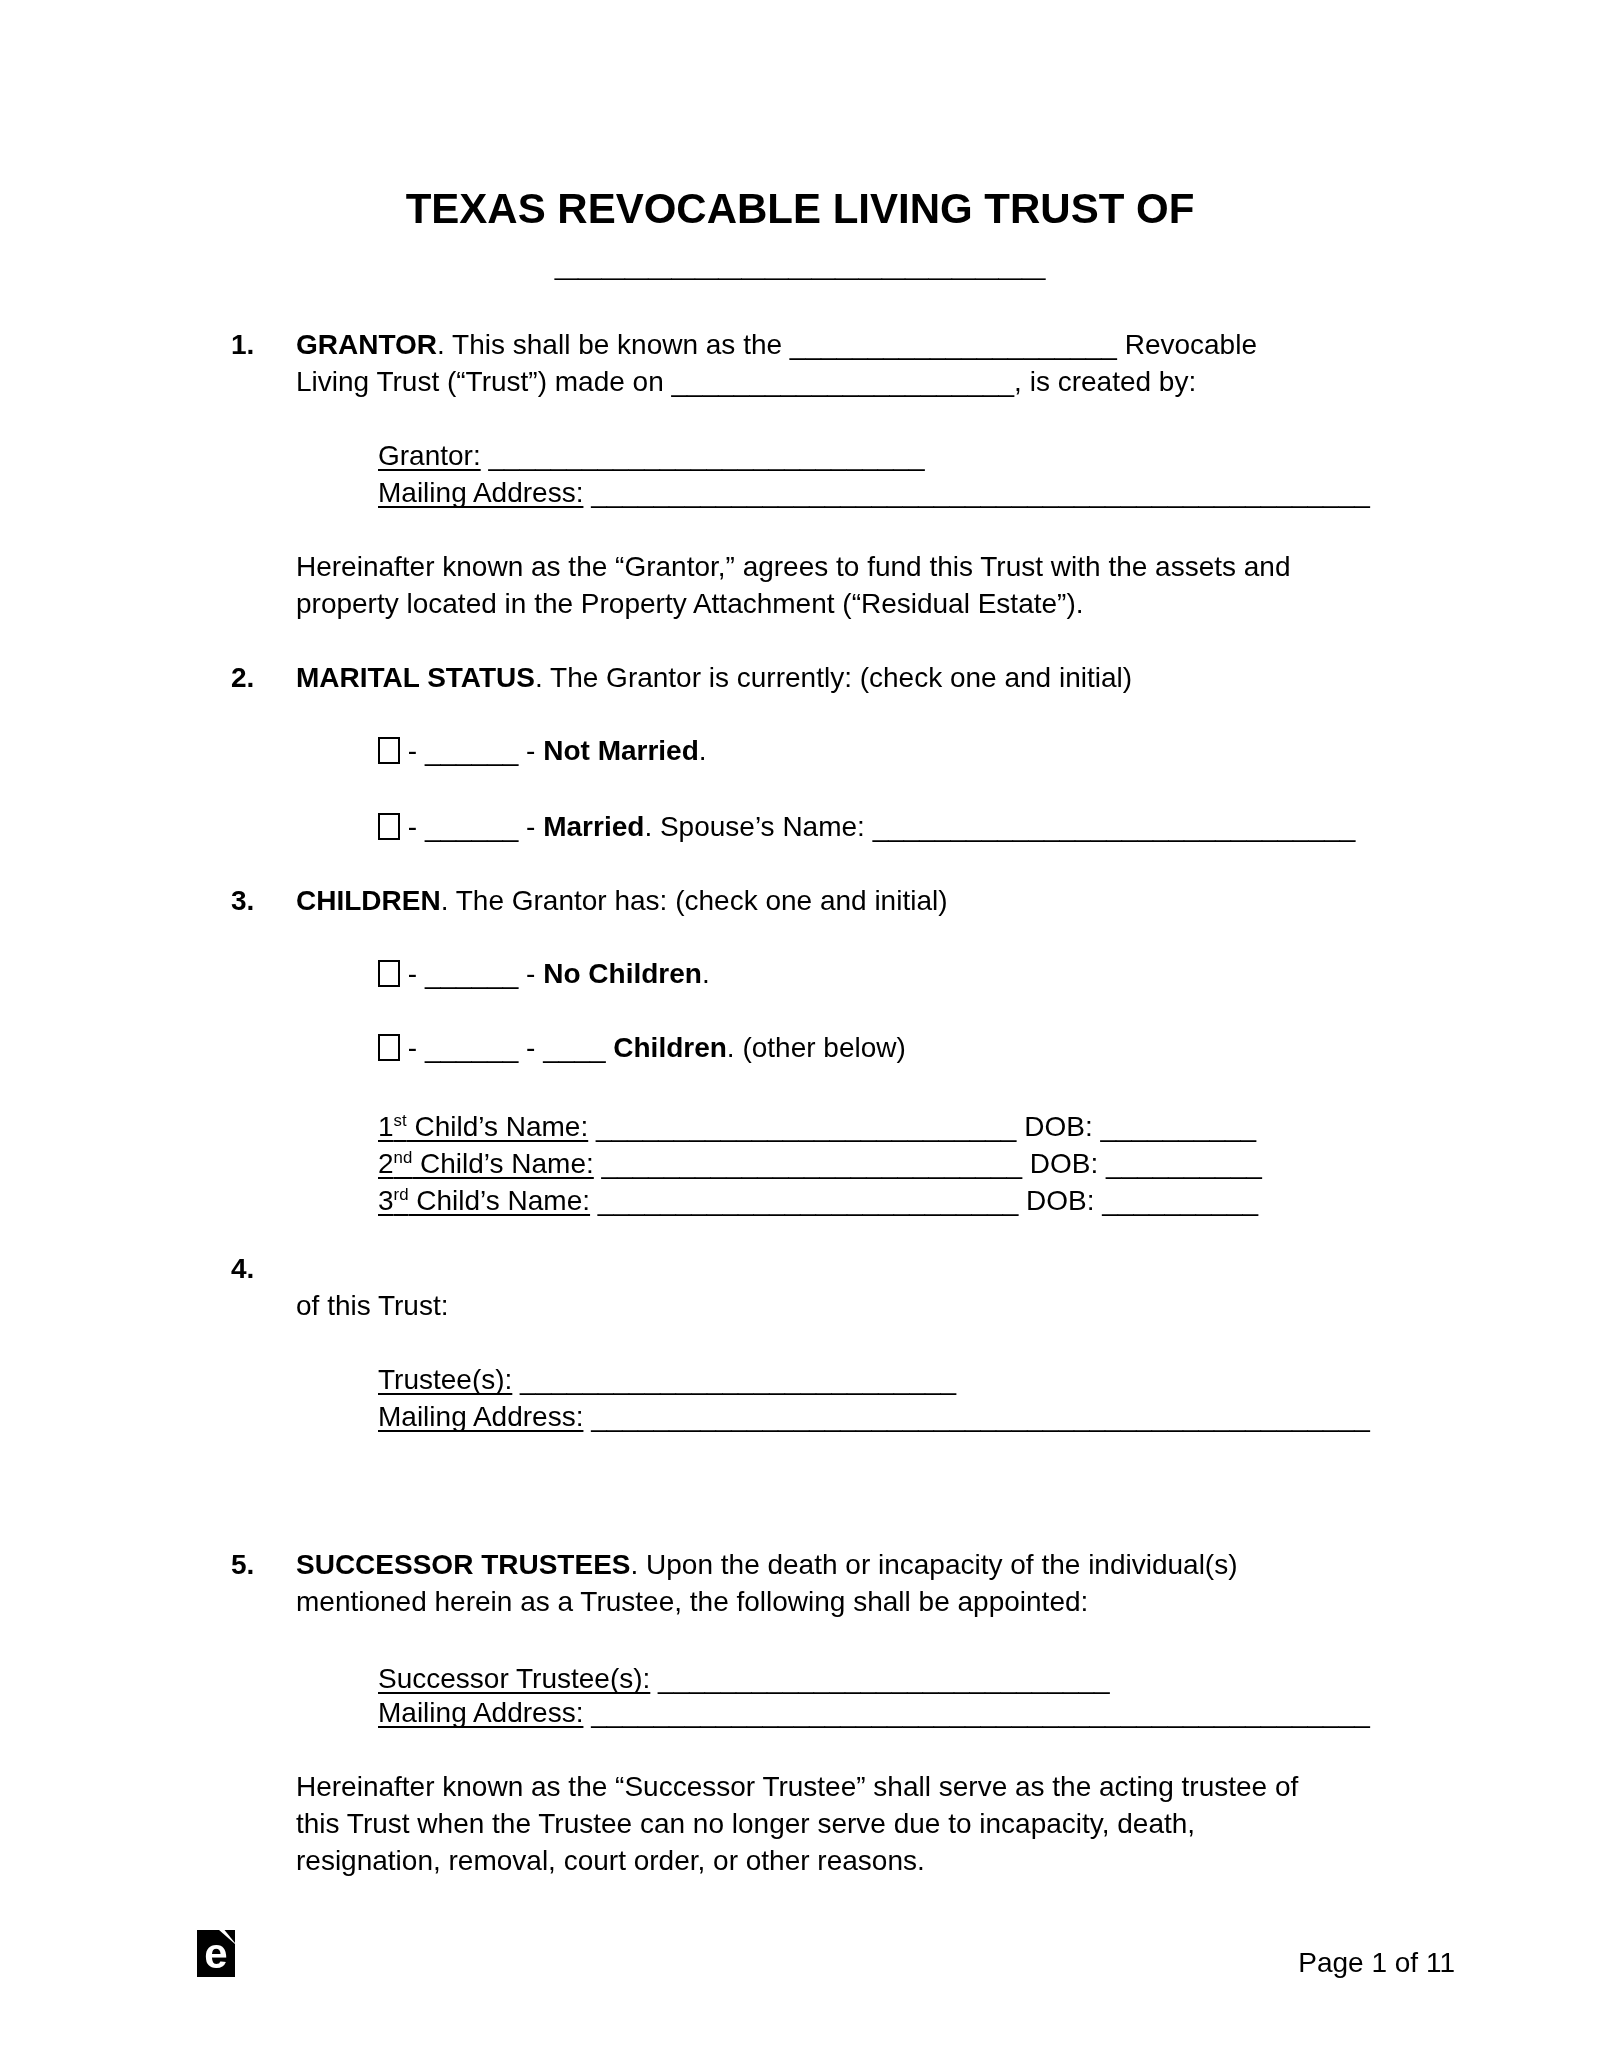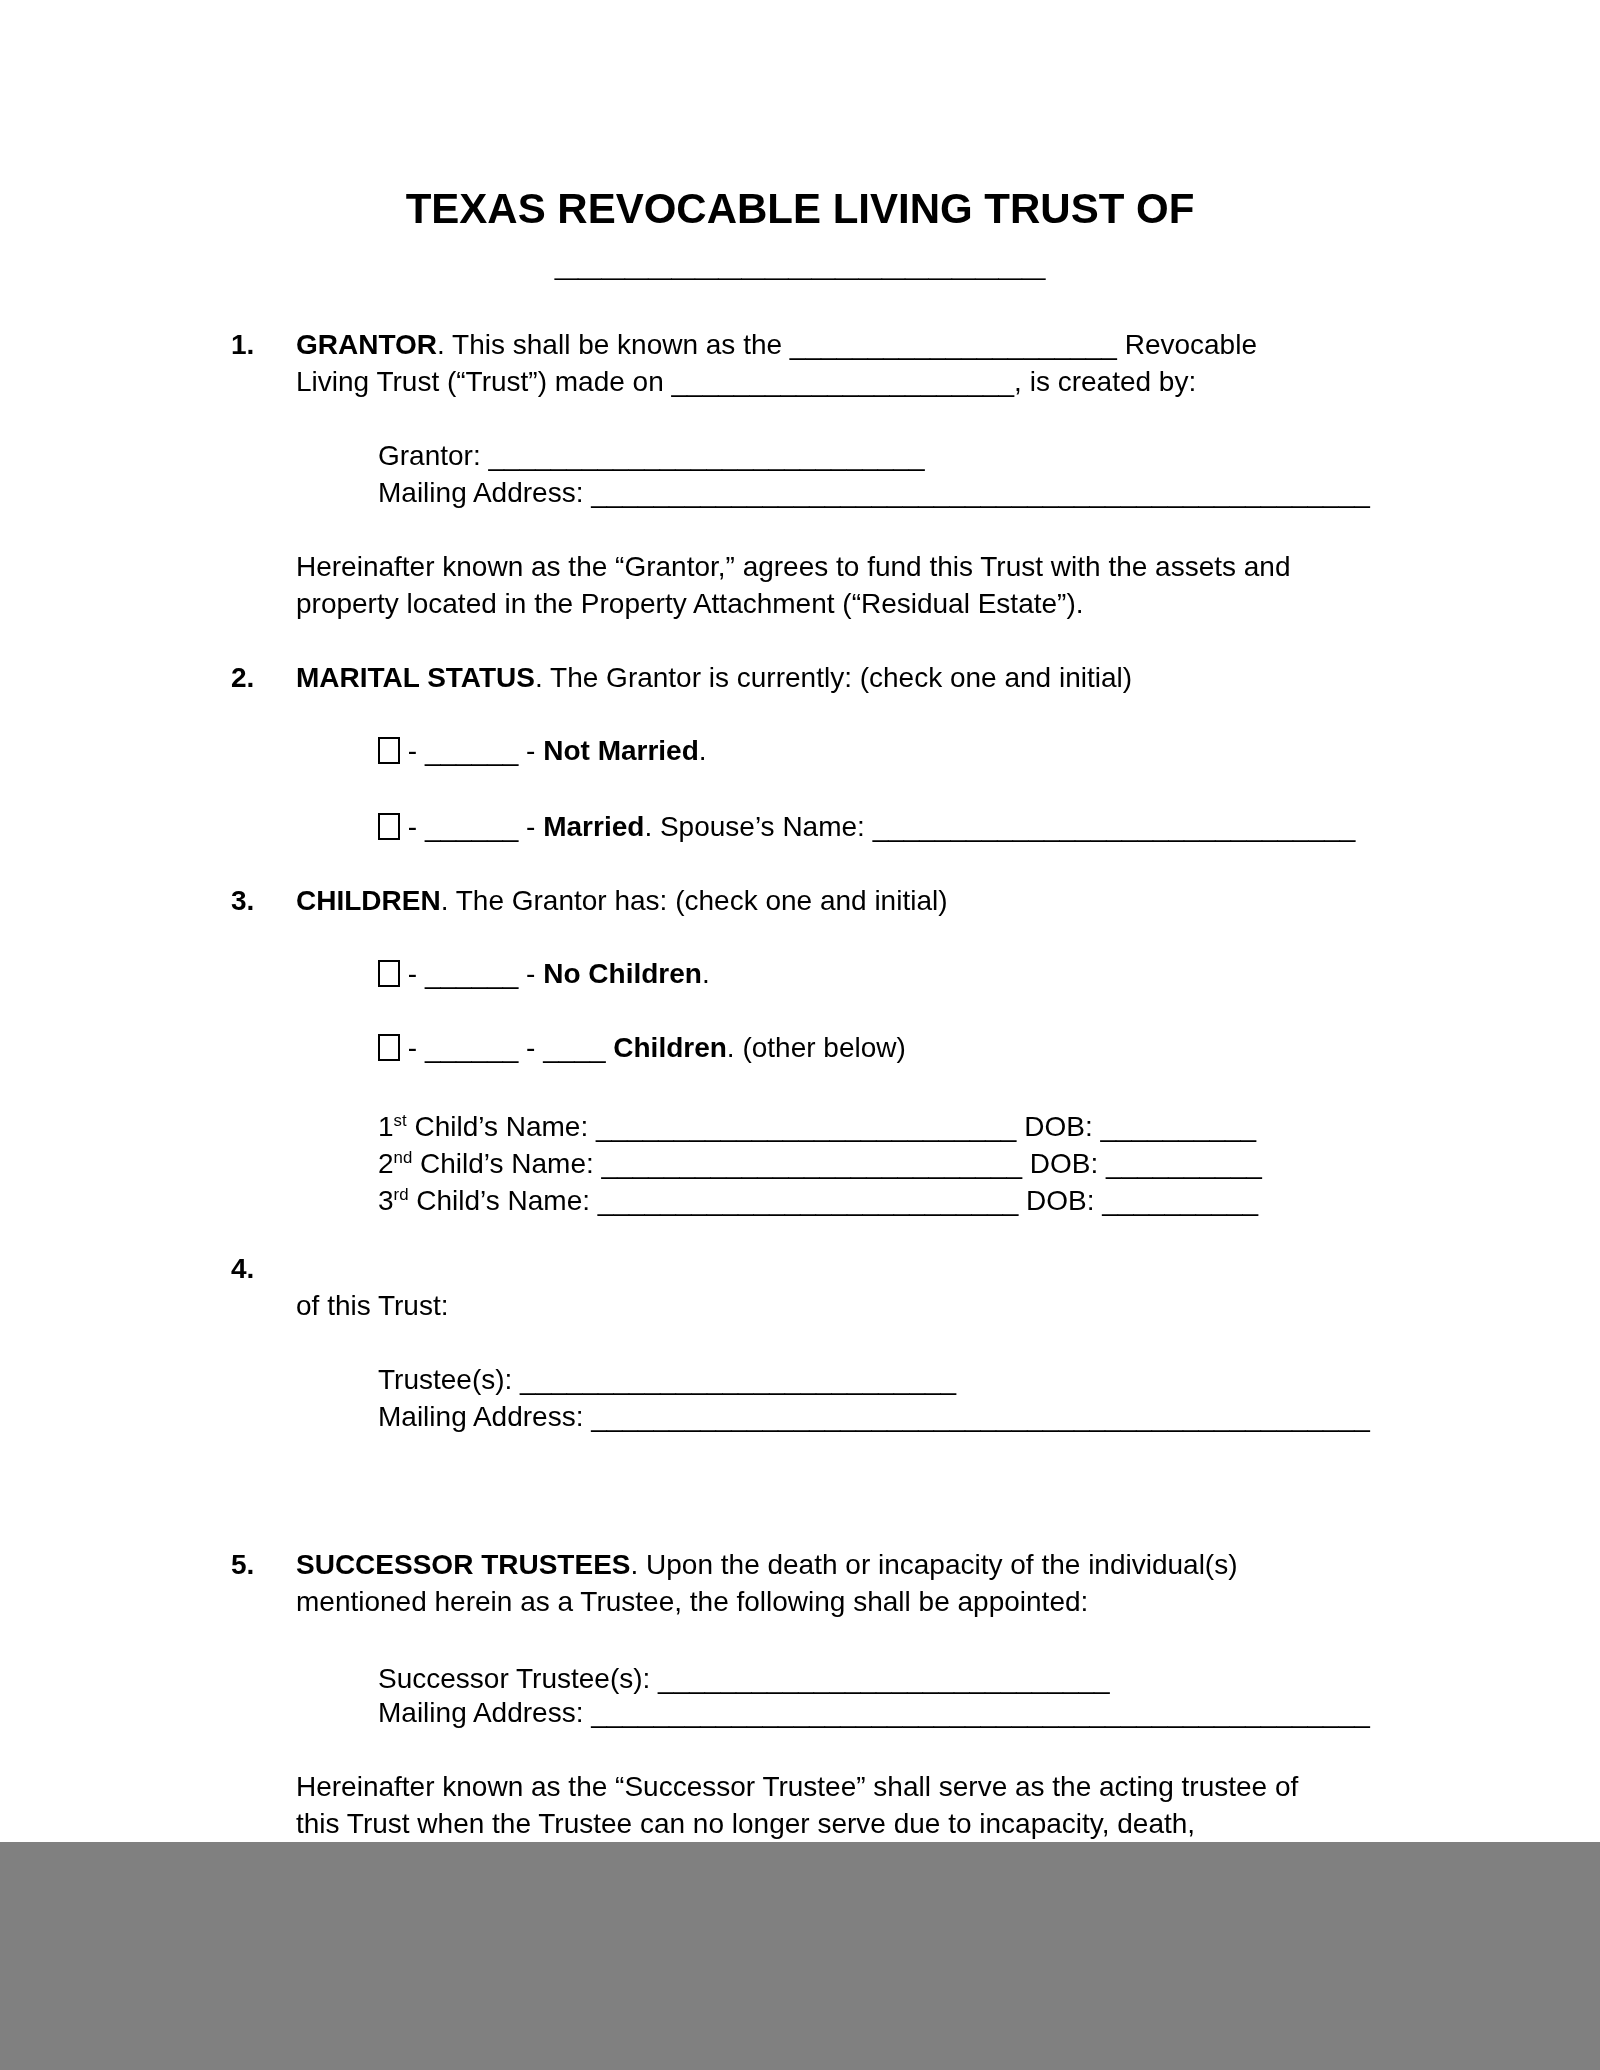--- a/index.html
+++ b/index.html
@@ -1,35 +1,36 @@
 <!DOCTYPE html>
 <html><head>
 <meta charset="utf-8">
 <style>
   html, body { margin: 0; padding: 0; background: #808080; }
   .page {
     position: relative;
     width: 1600px;
-    height: 1842px;
+    height: 2070px;
     background: #ffffff;
     color: #000000;
     font-family: "Liberation Sans", "DejaVu Sans", sans-serif;
     font-size: 28px;
     overflow: hidden;
   }
   .ln {
     position: absolute;
     left: 296px;
     line-height: 34px;
     white-space: pre;
   }
   .num { position: absolute; left: 231px; line-height: 34px; font-weight: bold; white-space: pre; }
   .ind { left: 378px; }
   .b { font-weight: bold; }
   .u {
+    text-decoration: underline;
     text-decoration-thickness: 2px;
     text-underline-offset: 4px;
     text-decoration-skip-ink: none;
   }
   sup { font-size: 60%; vertical-align: super; }
   .title {
     position: absolute;
     left: 0; width: 1600px;
     text-align: center;
     font-weight: bold;

